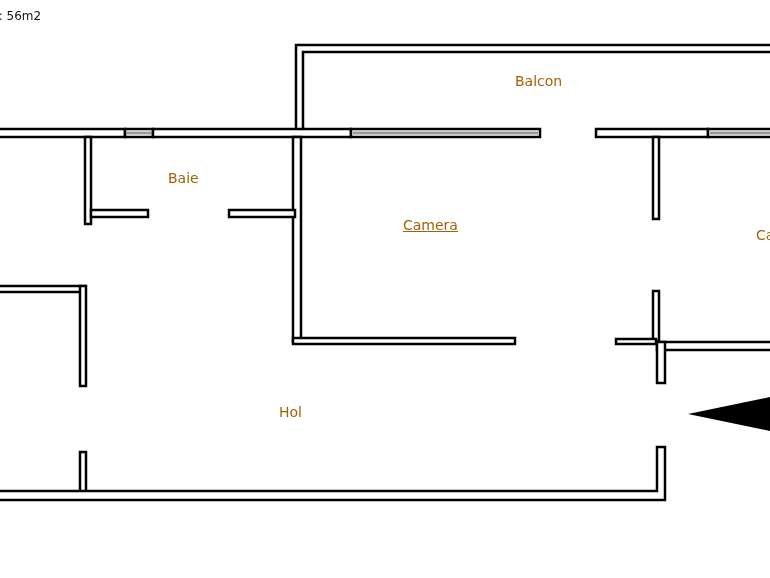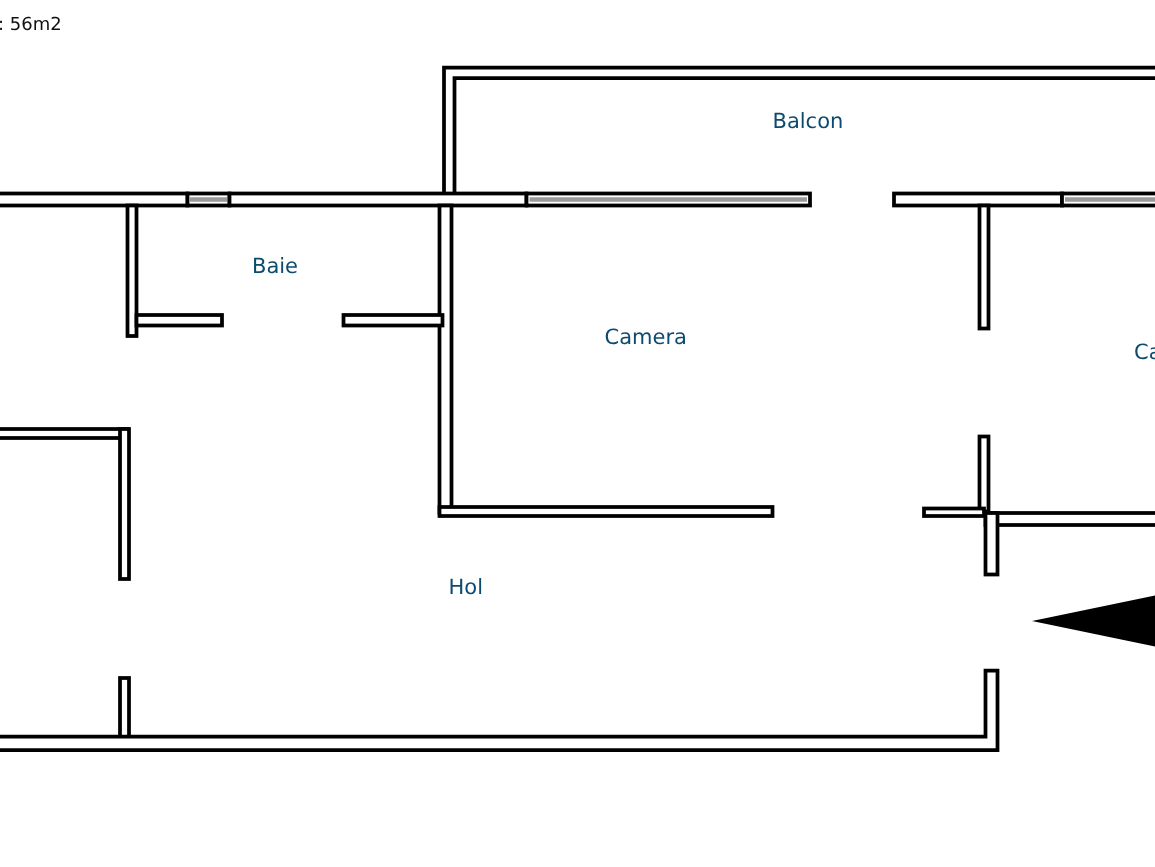--- a/index.html
+++ b/index.html
@@ -1,18 +1,18 @@
 <!DOCTYPE html>
 <html><head>
 <meta charset="utf-8">
 <style>
   html, body { margin:0; padding:0; background:#ffffff; }
   body { width:770px; height:578px; position:relative; overflow:hidden; font-family:"DejaVu Sans", sans-serif; }
   svg { position:absolute; left:0; top:0; }
-  .label { position:absolute; font-size:14px; color:#0c4a6e; white-space:nowrap; }
+  .label { position:absolute; font-size:14px; color:#a16207; white-space:nowrap; }
   .area-label { position:absolute; left:-12px; top:9px; font-size:12px; color:#111; }
 </style>
 </head>
 <body>
 
 <div style="position:absolute;left:0;top:0;width:770px;height:578px;">
 
   <div class="area-label">la: 56m2</div>
 
   <svg width="770" height="578" viewBox="0 0 770 578">
@@ -50,16 +50,16 @@
       <rect x="80" y="452" width="6" height="40"></rect>
 
       <path d="M-5,491 L657,491 L657,447 L665,447 L665,500 L-5,500 Z"></path>
     </g>
 
     <polygon points="688,414 775,396 775,432" fill="#000"></polygon>
   </svg>
 
   <div class="label" style="left:515px;top:73px;">Balcon</div>
   <div class="label" style="left:168px;top:170px;">Baie</div>
-  <div class="label" style="left:403px;top:217px;">Camera</div>
+  <div class="label" style="left:403px;top:217px;text-decoration:underline;">Camera</div>
   <div class="label" style="left:756px;top:227px;">Ca</div>
-  <div class="label" style="left:279px;top:384px;margin-left:20px;">Hol</div>
+  <div class="label" style="left:279px;top:404px;">Hol</div>
 </div>
 
 </body></html>

